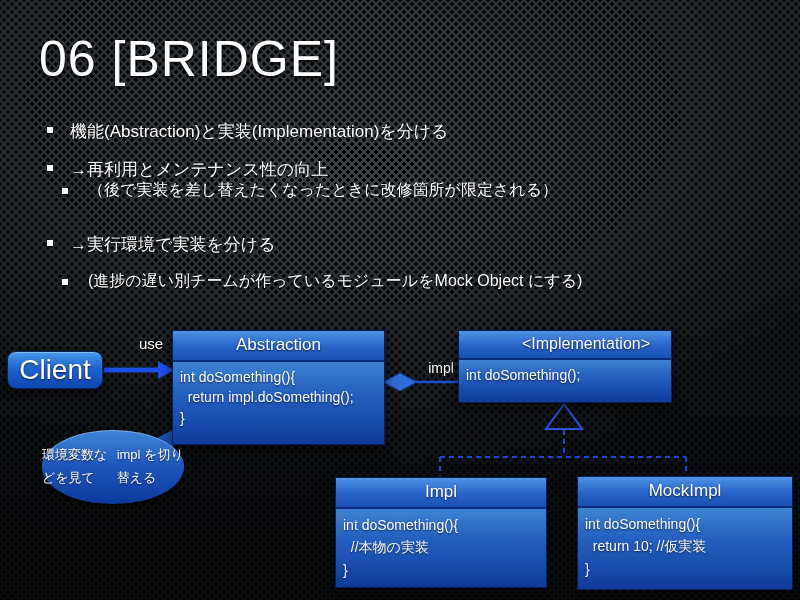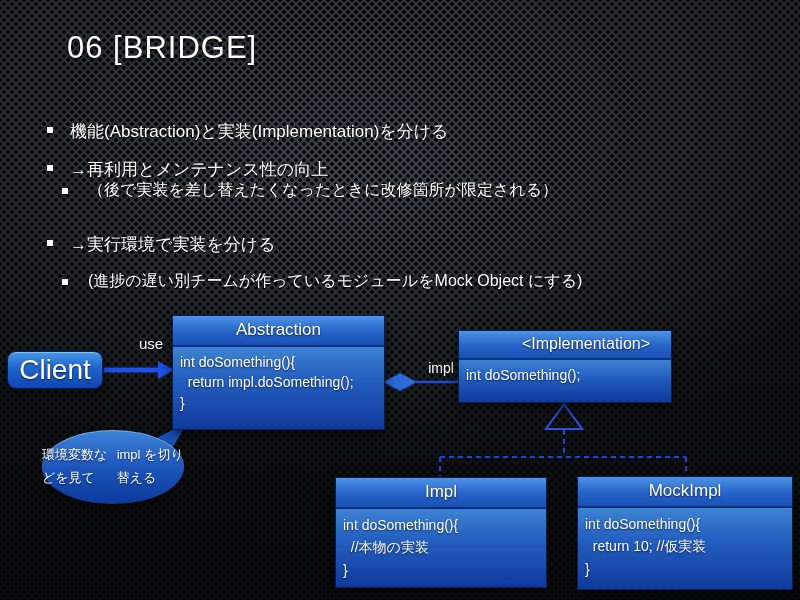--- a/index.html
+++ b/index.html
@@ -9,22 +9,22 @@
     background-image:
       radial-gradient(ellipse 120% 110% at 50% 42%, rgba(0,0,0,0) 55%, rgba(0,0,0,0.55) 100%),
       radial-gradient(circle at 50% 50%, #000 1.5px, rgba(0,0,0,0) 2.1px),
       radial-gradient(circle at 50% 50%, #000 1.5px, rgba(0,0,0,0) 2.1px),
       radial-gradient(ellipse 760px 420px at 44% 30%, rgba(125,135,145,0.33), rgba(40,44,48,0) 70%),
       linear-gradient(180deg,#23272c 0%,#14171a 55%,#0b0d0f 100%);
     background-size:auto,8px 8px,8px 8px,auto,auto;
     background-position:0 0,0 0,4px 4px,0 0,0 0;
   }
   .title{
-    position:absolute;left:67px;top:30px;margin:0;
-    font-size:31px;font-weight:400;letter-spacing:1px;color:#fff;
+    position:absolute;left:39px;top:30px;margin:0;
+    font-size:50px;font-weight:400;letter-spacing:1px;color:#fff;
     text-shadow:0 2px 3px rgba(0,0,0,.8);
   }
   .bullet{position:absolute;display:flex;align-items:flex-start;text-shadow:0 1px 2px rgba(0,0,0,.9);}
   .bullet .marker{flex:0 0 auto;width:6px;height:6px;background:#fff;margin-top:7px;box-shadow:0 1px 1px rgba(0,0,0,.8);}
   .bullet.l1{left:26px;font-size:17px;margin-left:21px;}
   .bullet.l1 .marker{margin-right:17px;}
   .bullet.l2{left:62px;font-size:16px;}
   .bullet.l2 .marker{margin-right:20px;margin-top:8px;}
   .b1{top:120px;}.b2{top:158px;}.b3{top:180px;}.b4{top:233px;}.b5{top:271px;}
 
@@ -38,21 +38,21 @@
     background:linear-gradient(180deg,#4c93e6 0%,#2763c8 55%,#1a50b4 100%);
     border-bottom:2px solid #0a2c7c;text-shadow:0 1px 2px rgba(0,0,0,.7);
   }
   .uml .bd{
     flex:1;padding:5px 7px;font-size:14px;
     background:linear-gradient(180deg,#3d83d2 0%,#2560c0 38%,#0f3a9c 100%);
     text-shadow:0 1px 2px rgba(0,0,0,.65);
   }
   .code-line{display:block;white-space:pre;line-height:1.45;}
 
-  .box-abstraction{left:172px;top:315px;width:211px;height:113px;}
+  .box-abstraction{left:172px;top:330px;width:211px;height:113px;}
   .box-implementation{left:458px;top:330px;width:212px;height:71px;}
   .box-implementation .hd{font-size:16px;padding-left:44px;}
   .box-impl{left:335px;top:477px;width:210px;height:109px;}
   .box-impl .bd .code-line{line-height:1.6;}
   .box-mockimpl{left:577px;top:476px;width:214px;height:112px;}
   .box-mockimpl .bd .code-line{line-height:1.6;}
 
   .client{
     position:absolute;left:7px;top:351px;width:94px;height:36px;border-radius:9px;
     background:linear-gradient(180deg,#459ae8 0%,#1f63cc 45%,#0c46b4 100%);

